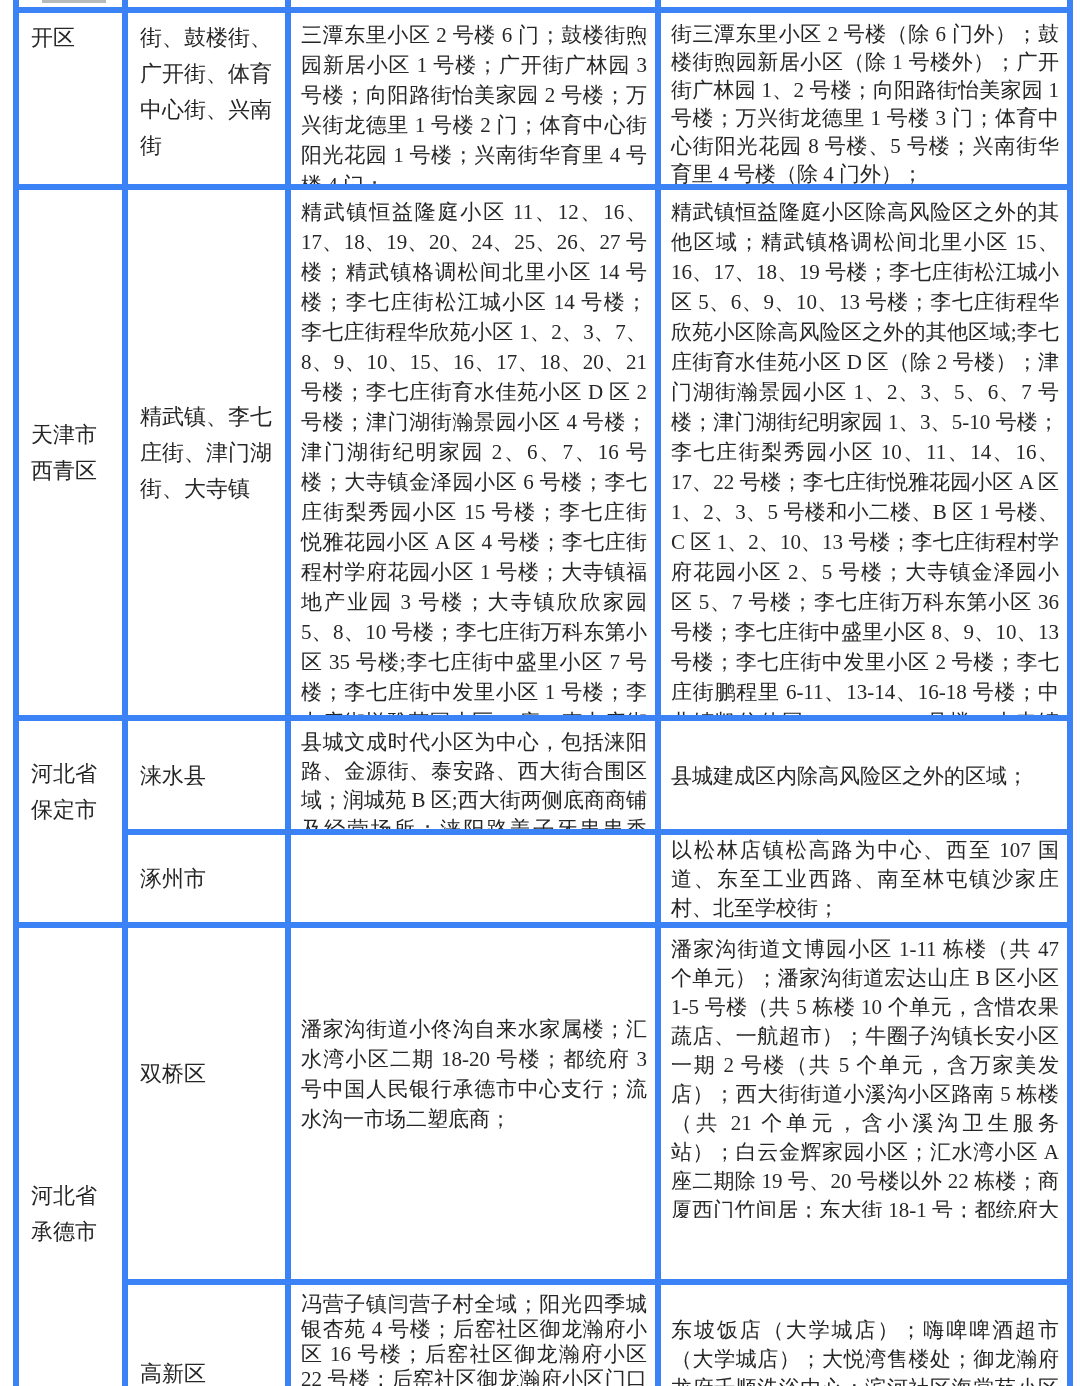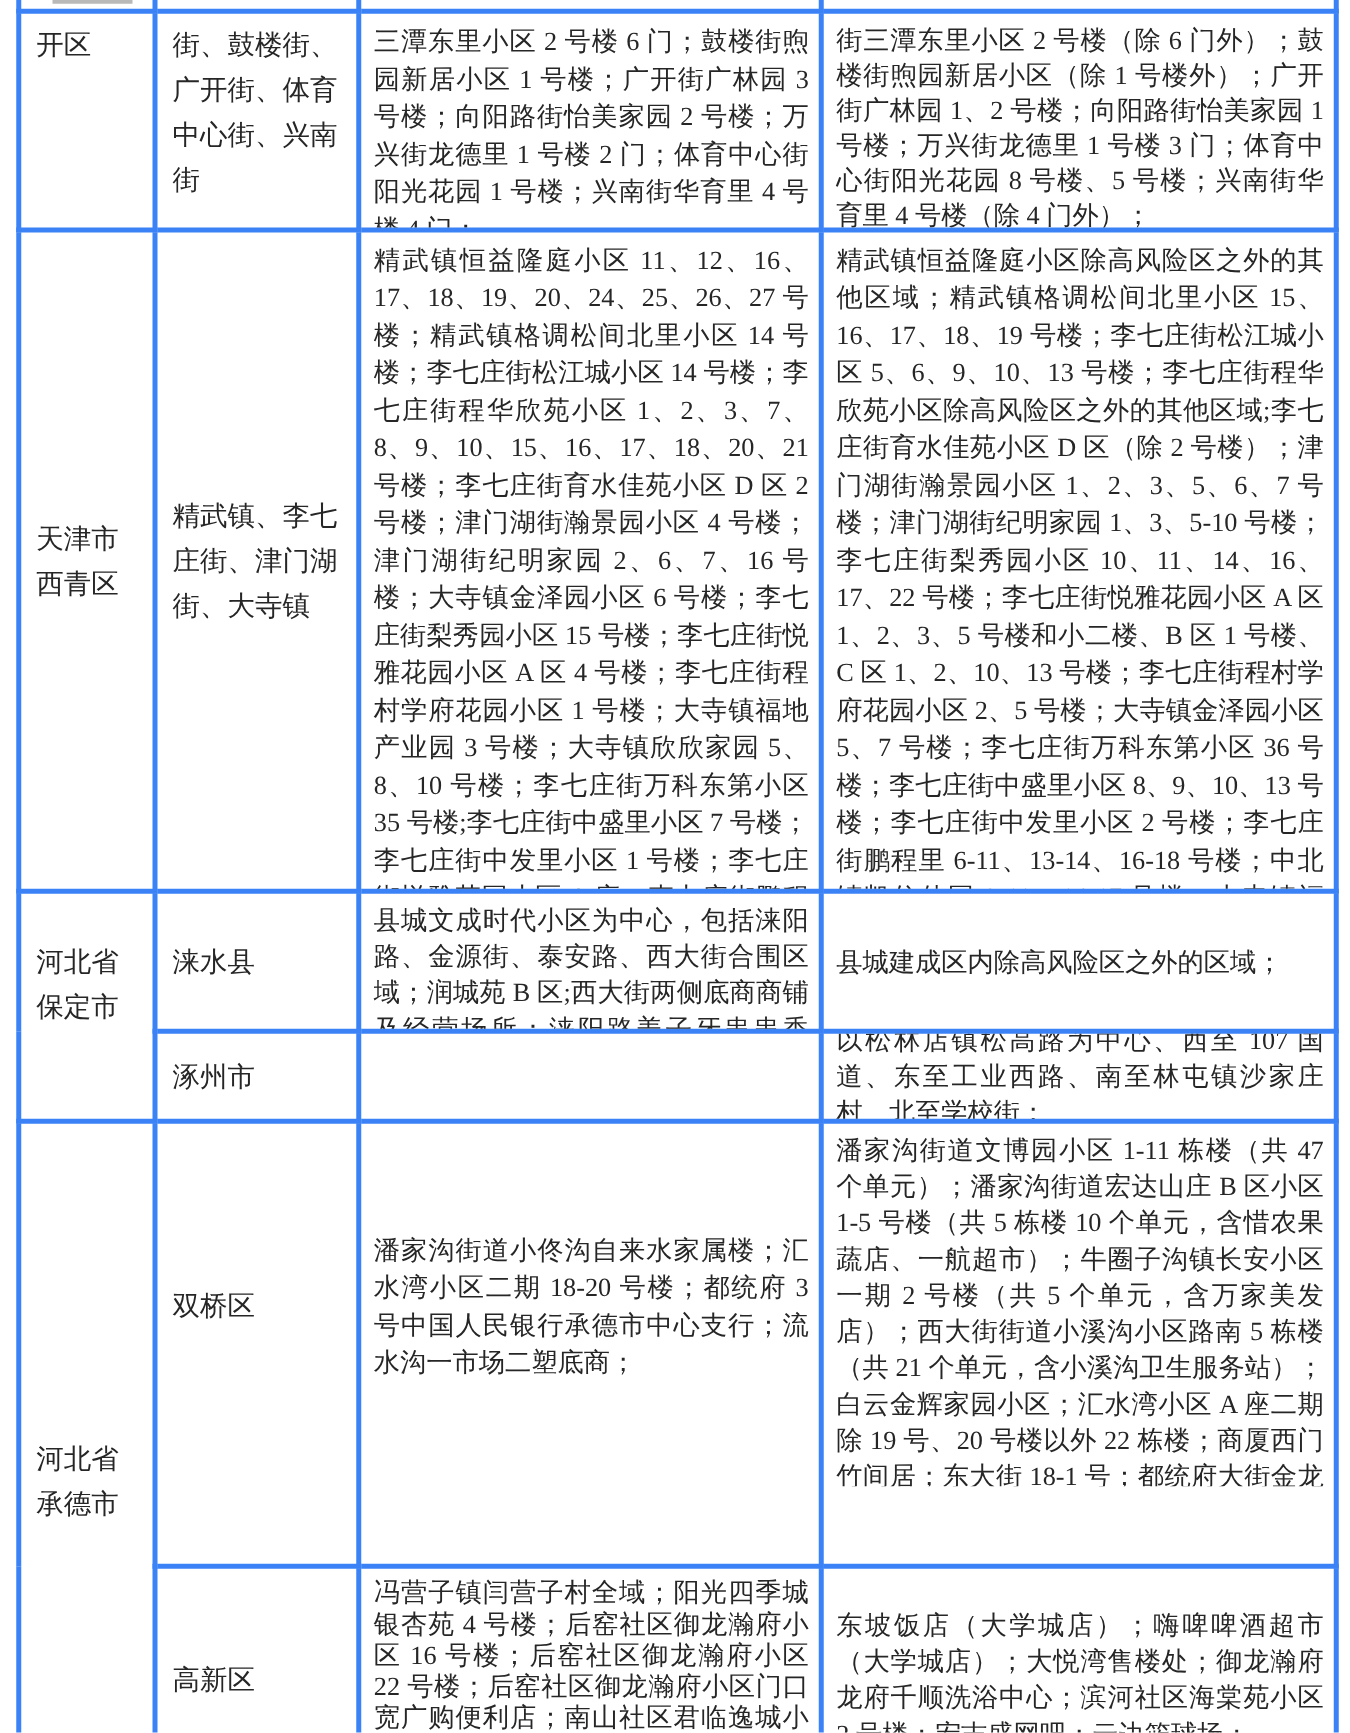--- a/index.html
+++ b/index.html
@@ -6,36 +6,36 @@
   body{
     width:1080px;height:1386px;background:#ffffff;
     font-family:"Liberation Serif","DejaVu Serif",serif;
     color:#262626;position:relative;overflow:hidden;
   }
   .smudge{position:absolute;left:42px;top:0;width:64px;height:3px;background:#b9b9b9;}
   table{
     border-collapse:collapse;table-layout:fixed;
     margin:0 0 0 13px;width:1054px;
   }
-  td{border:4px solid #3b82f6;padding:0;vertical-align:top;}
+  td{border:6px solid #3b82f6;padding:0;vertical-align:top;}
   td.sliver{border-top:none;height:7px;}
   .cell{
     box-sizing:border-box;overflow:hidden;
     padding:7px 8px 6px 10px;
     font-size:21px;line-height:30px;
   }
   .lbl{font-size:22px;line-height:36px;padding:7px 8px 6px 12px;}
   .jc{text-align:justify;}
   .mid{display:flex;align-items:center;}
   .mid>div{width:100%;}
   .hA{height:171px;}
   .hB{height:525px;}
   .hC1{height:108px;}
-  .hC2{height:68px;}
-  .hCall{height:145px;}
+  .hC2{height:87px;}
+  .hCall{height:145px;font-family:Liberation Mono, monospace;}
   .hD1{height:290px;}
   .hD2{height:177px;}
   .hDall{height:571px;}
   .lh28{line-height:28px;}
   .lh29{line-height:29px;}
   .lh25{line-height:25px;}
 </style>
 </head>
 <body>
 

